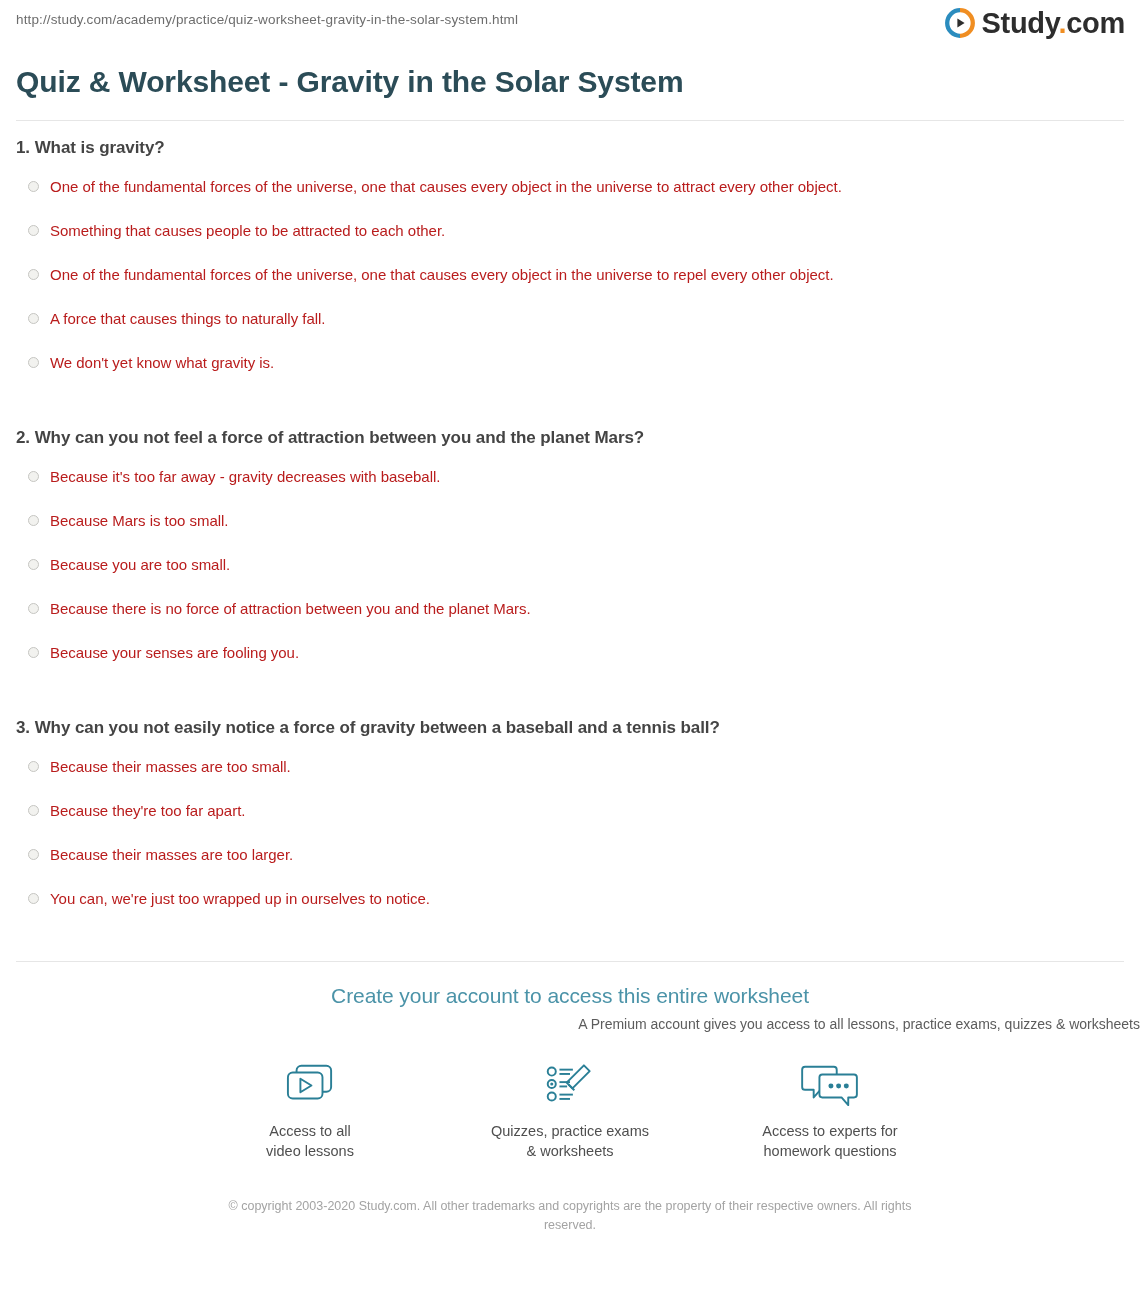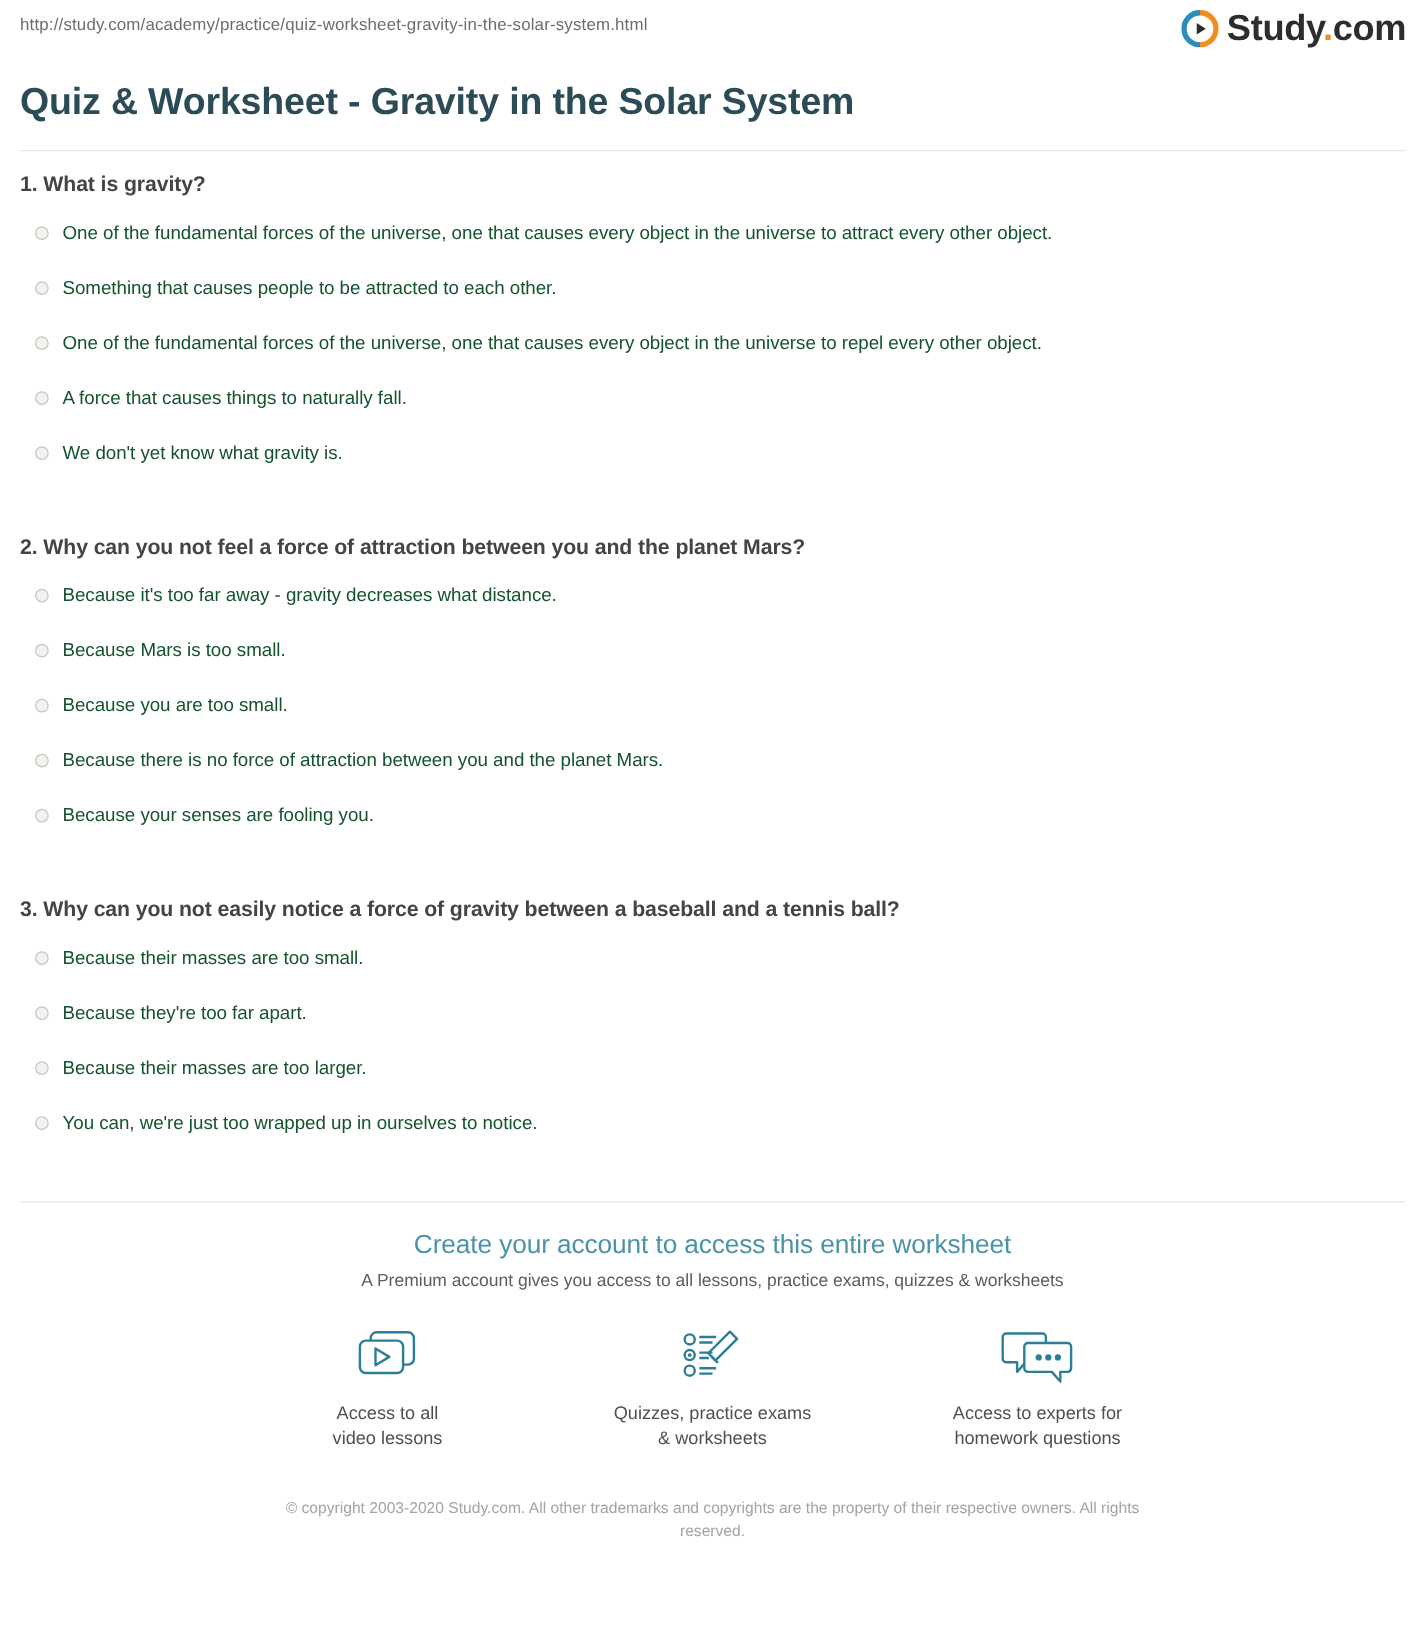--- a/index.html
+++ b/index.html
@@ -104,21 +104,21 @@
     height: 11px;
     border-radius: 50%;
     border: 1px solid #c6c6c2;
     background: #f2f2ef;
     margin-top: 4px;
     margin-right: 11px;
     box-sizing: border-box;
   }
   .answer-text {
     font-size: 15px;
-    color: #14532d;
+    color: #b91c1c;
     line-height: 1.3;
     letter-spacing: -0.002em;
   }
 
   
   .cta-rule {
     height: 1px;
     background: #e6e6e6;
     margin: 28px 16px 0 16px;
   }
@@ -130,20 +130,21 @@
     font-size: 21px;
     color: #4b93a8;
     font-weight: 400;
     margin: 0;
     letter-spacing: -0.004em;
   }
   .cta-sub {
     font-size: 14px;
     color: #5c5c5c;
     margin: 8px 0 0 0;
+    text-align: right;
   }
   .features {
     display: flex;
     justify-content: center;
     align-items: flex-start;
     gap: 70px;
     margin-top: 26px;
   }
   .feature {
     width: 190px;
@@ -219,21 +220,21 @@
         <span class="answer-text">We don't yet know what gravity is.</span>
       </li>
     </ul>
   </div>
 
   <div class="question-block">
     <p class="question-text">2. Why can you not feel a force of attraction between you and the planet Mars?</p>
     <ul class="answer-list">
       <li class="answer-item indent">
         <span class="radio"></span>
-        <span class="answer-text">Because it's too far away - gravity decreases what distance.</span>
+        <span class="answer-text">Because it's too far away - gravity decreases with baseball.</span>
       </li>
       <li class="answer-item indent">
         <span class="radio"></span>
         <span class="answer-text">Because Mars is too small.</span>
       </li>
       <li class="answer-item indent">
         <span class="radio"></span>
         <span class="answer-text">Because you are too small.</span>
       </li>
       <li class="answer-item indent">

